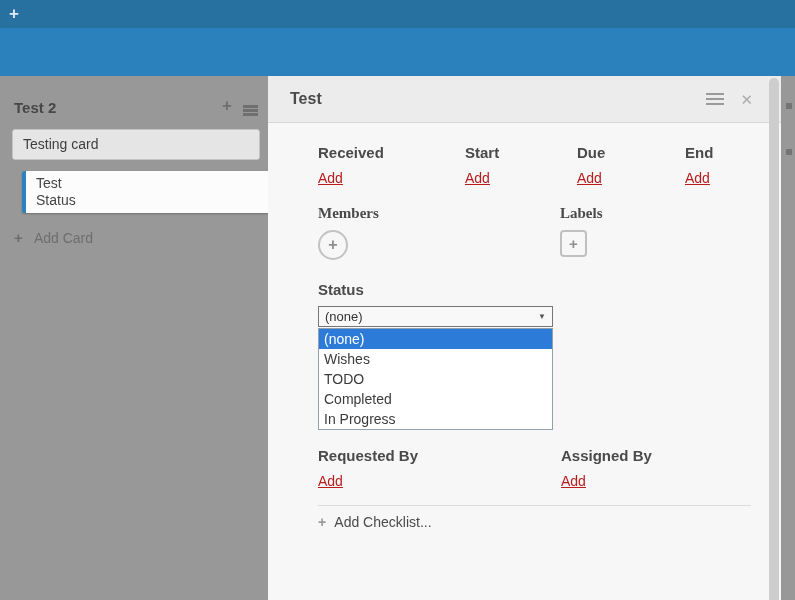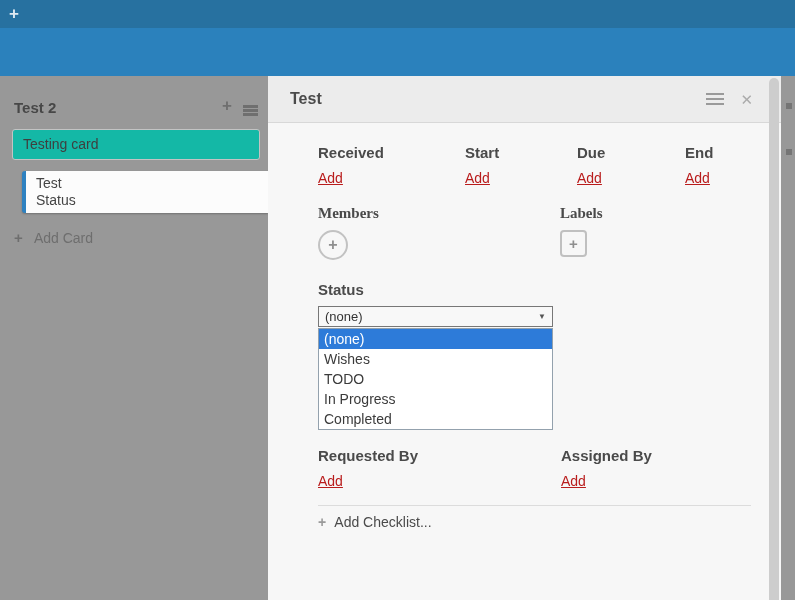--- a/index.html
+++ b/index.html
@@ -38,21 +38,21 @@
   }
   .icon-menu-sm {
     position:relative; width:15px; height:11px; cursor:pointer;
   }
   .icon-menu-sm::before {
     content:""; position:absolute; left:0; right:0; top:0; height:2.5px;
     background:#6f6f6f; box-shadow:0 4px 0 #6f6f6f, 0 8px 0 #6f6f6f;
   }
   .card-plain {
     margin:13px 8px 0 12px; width:248px; height:31px;
-    background:#14b8a6; border:1px solid #c3c3c3; border-radius:3px;
+    background:#e5e5e5; border:1px solid #c3c3c3; border-radius:3px;
     padding:6px 10px; font-size:14px; color:#3f3f3f; cursor:pointer;
   }
   .card-selected {
     margin:11px 0 0 22px; width:246px;
     background:#fcfcfc; border-left:4px solid #2e81c0;
     border-radius:3px 0 0 3px;
     box-shadow:0 1px 2px rgba(0,0,0,0.25);
     padding:4px 0 4px 10px; font-size:14px; color:#454545;
     line-height:17px; cursor:pointer;
   }
@@ -222,22 +222,22 @@
 
     <div class="select-box">
       <span class="sel-text">(none)</span>
       <span class="sel-arrow">▼</span>
     </div>
 
     <div class="options-list">
       <div class="opt selected">(none)</div>
       <div class="opt">Wishes</div>
       <div class="opt">TODO</div>
+      <div class="opt">Completed</div>
       <div class="opt">In Progress</div>
-      <div class="opt">Completed</div>
     </div>
 
 
     <div class="row-req">
       <span class="fld-label">Requested By</span>
       <span class="fld-label">Assigned By</span>
     </div>
     <div class="row-req-add">
       <span class="add-link">Add</span>
       <span class="add-link">Add</span>

